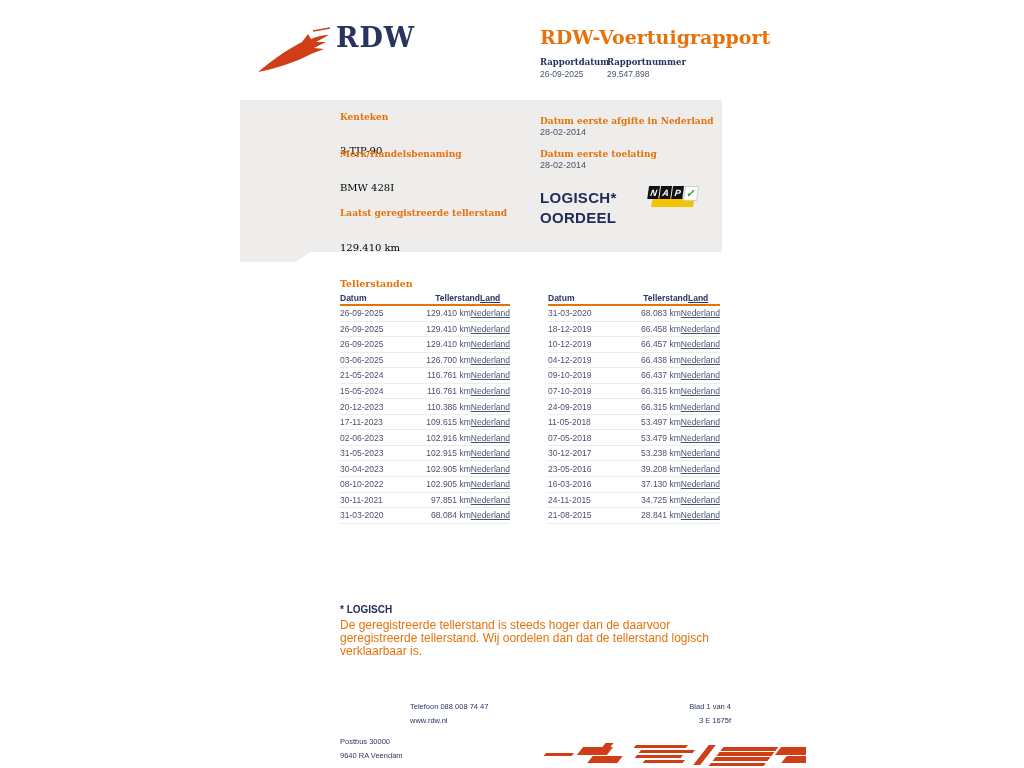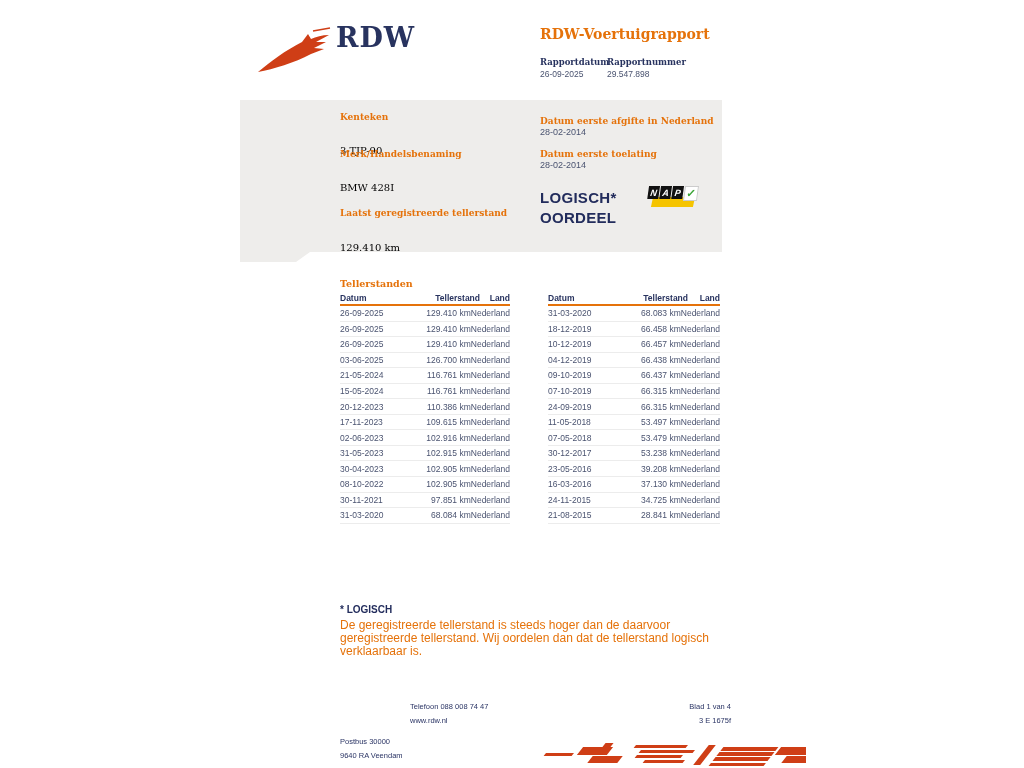--- a/index.html
+++ b/index.html
@@ -4,21 +4,21 @@
 <style>
   html,body{margin:0;padding:0;background:#ffffff;}
   .page{position:relative;width:1024px;height:768px;background:#ffffff;overflow:hidden;
         font-family:"Liberation Sans",sans-serif;}
   .abs{position:absolute;}
 
   
   .logo-wordmark{left:336px;top:22px;font-family:"DejaVu Serif",serif;font-weight:bold;
                  font-size:27px;color:#28335f;letter-spacing:1px;}
   .report-title{left:540px;top:26px;font-family:"DejaVu Serif",serif;font-weight:bold;
-                font-size:14px;color:#e5720a;}
+                font-size:19px;color:#e5720a;}
   .meta-label{font-family:"DejaVu Serif",serif;font-weight:bold;font-size:8.5px;color:#28335f;}
   .meta-value{font-size:8.5px;color:#4a5370;}
 
   
   .vbox{left:240px;top:100px;width:482px;height:162px;background:#eeedeb;
         clip-path:polygon(0 0,482px 0,482px 152px,70px 152px,56px 162px,0 162px);}
   .field-label{font-family:"DejaVu Serif",serif;font-weight:bold;font-size:9px;color:#e5720a;}
   .field-value-big{font-family:"DejaVu Serif",serif;font-size:10px;color:#000000;margin-top:23px;}
   .field-value-sm{font-size:9px;color:#4a5370;}
   .oordeel{font-size:15px;font-weight:800;color:#222c5c;letter-spacing:.3px;line-height:20px;}
@@ -39,21 +39,21 @@
              font-size:9.5px;color:#e5720a;}
   .tbl{top:291px;font-size:8.5px;color:#4a5370;}
   .tbl-left{left:340px;width:170px;}
   .tbl-right{left:548px;width:172px;}
   .thead{display:flex;height:13px;align-items:center;font-weight:bold;color:#28335f;
          border-bottom:2px solid #e5720a;}
   .trow{display:flex;height:14.55px;align-items:center;border-bottom:1px solid #ececec;}
   .tcell{display:block;}
   .c-date{width:62px;text-align:left;}
   .c-km{width:78px;text-align:right;}
-  .c-land{flex:1;text-align:right;}
+  .c-land{flex:1;text-decoration:underline;}
 
   
   .fn-title{left:340px;top:604px;font-size:10px;font-weight:800;color:#222c5c;}
   .fn-text{left:340px;top:619px;width:392px;font-size:12px;line-height:13px;color:#e5720a;}
 
   
   .foot{font-size:7.5px;color:#2b3565;line-height:14px;}
   .foot-a{left:340px;top:700px;margin-top:35px;}
   .foot-b{left:410px;top:700px;}
   .foot-c{left:600px;top:700px;width:131px;text-align:right;}

